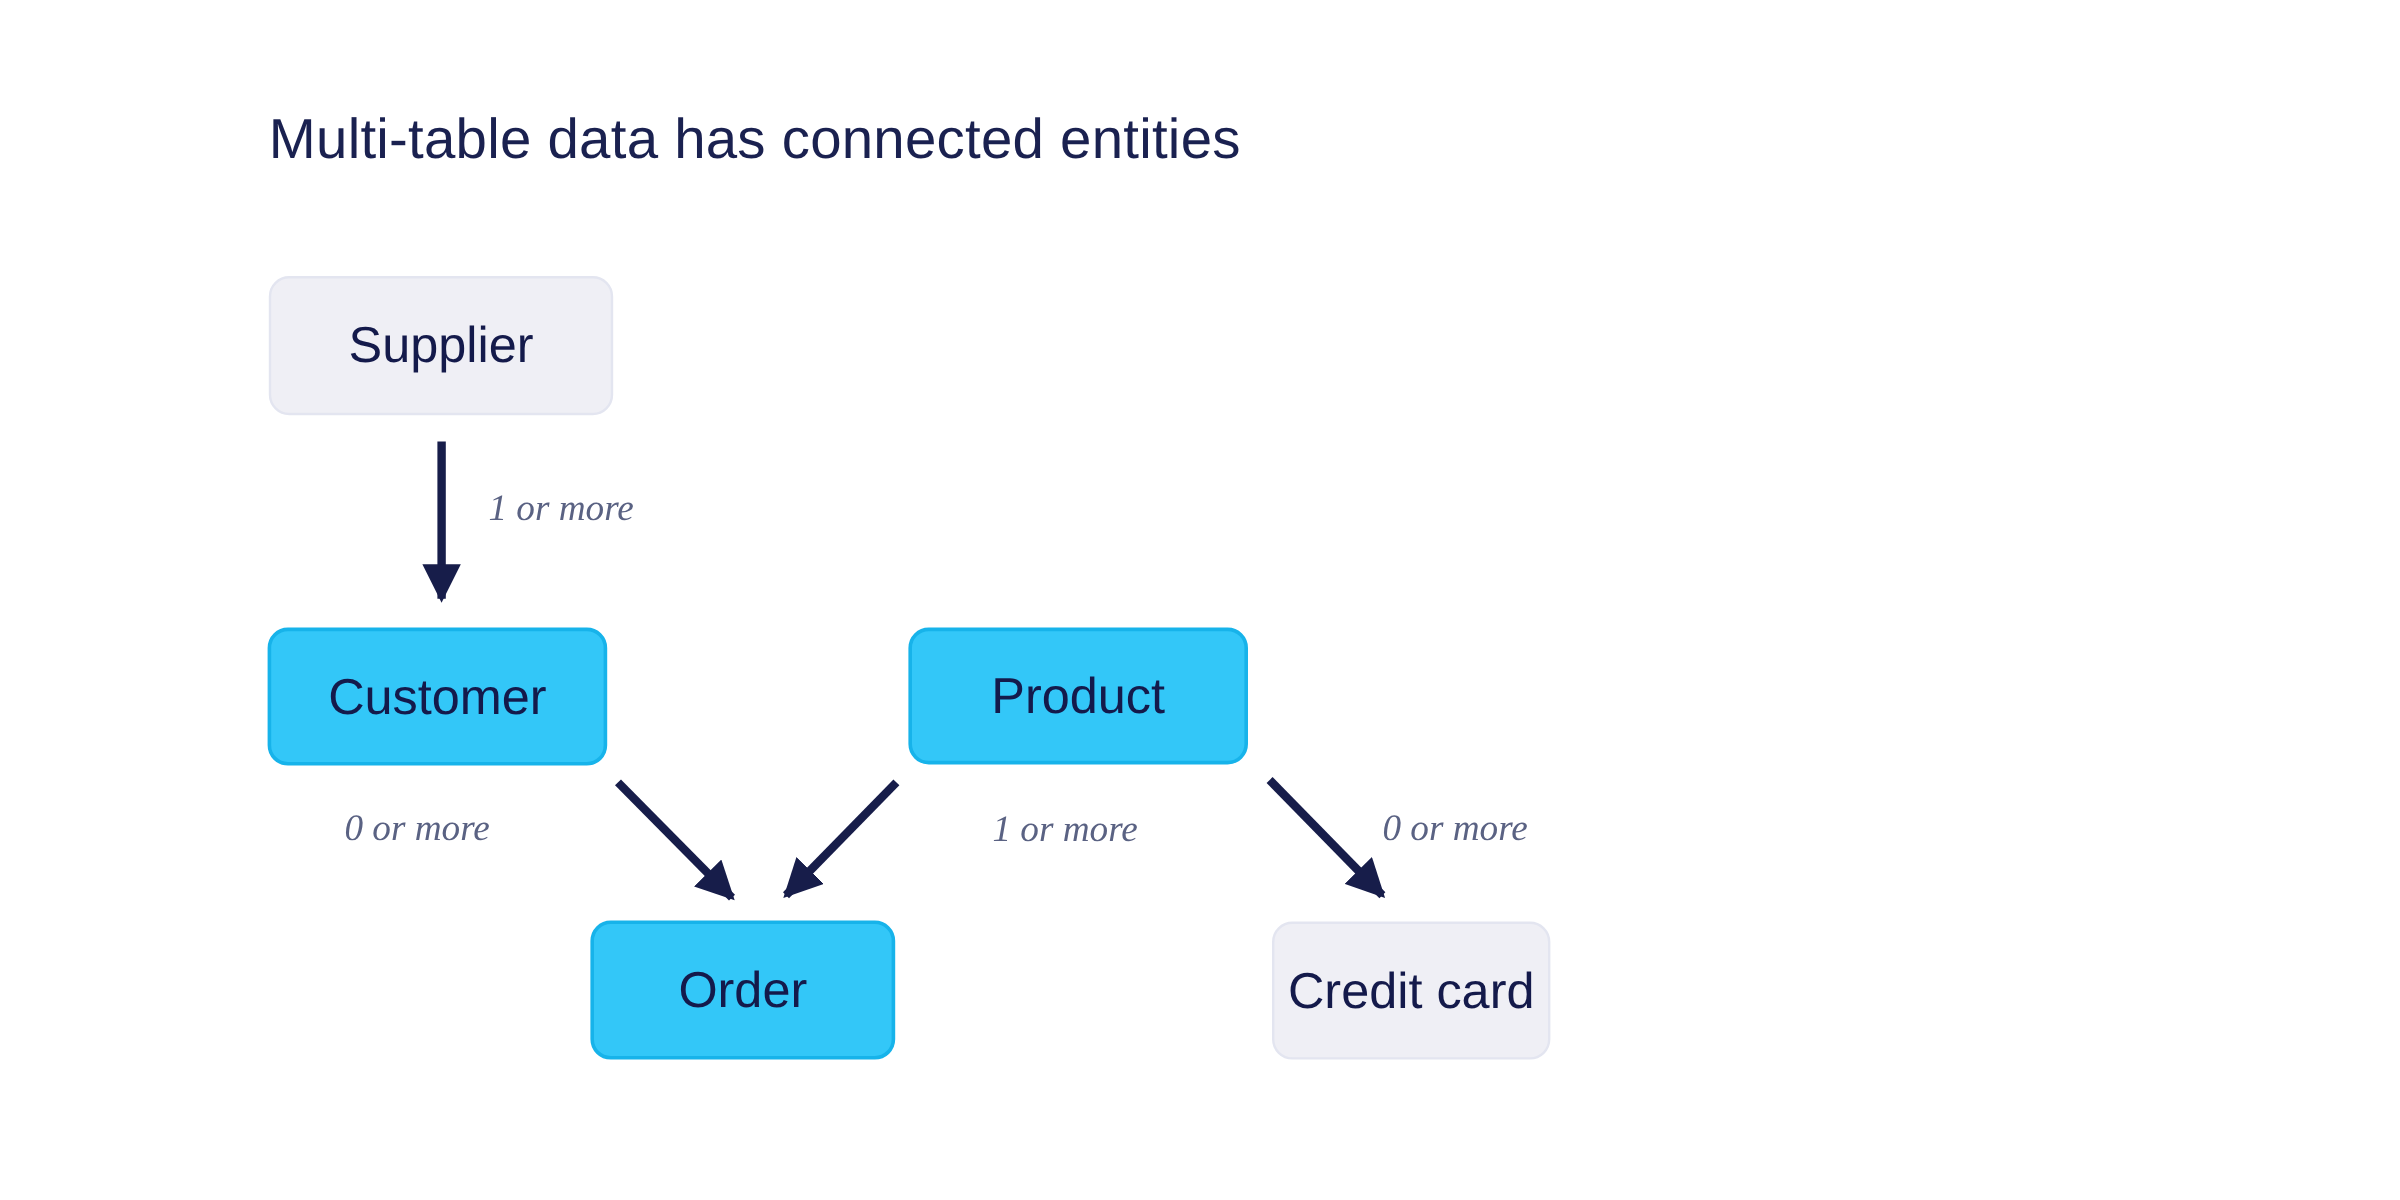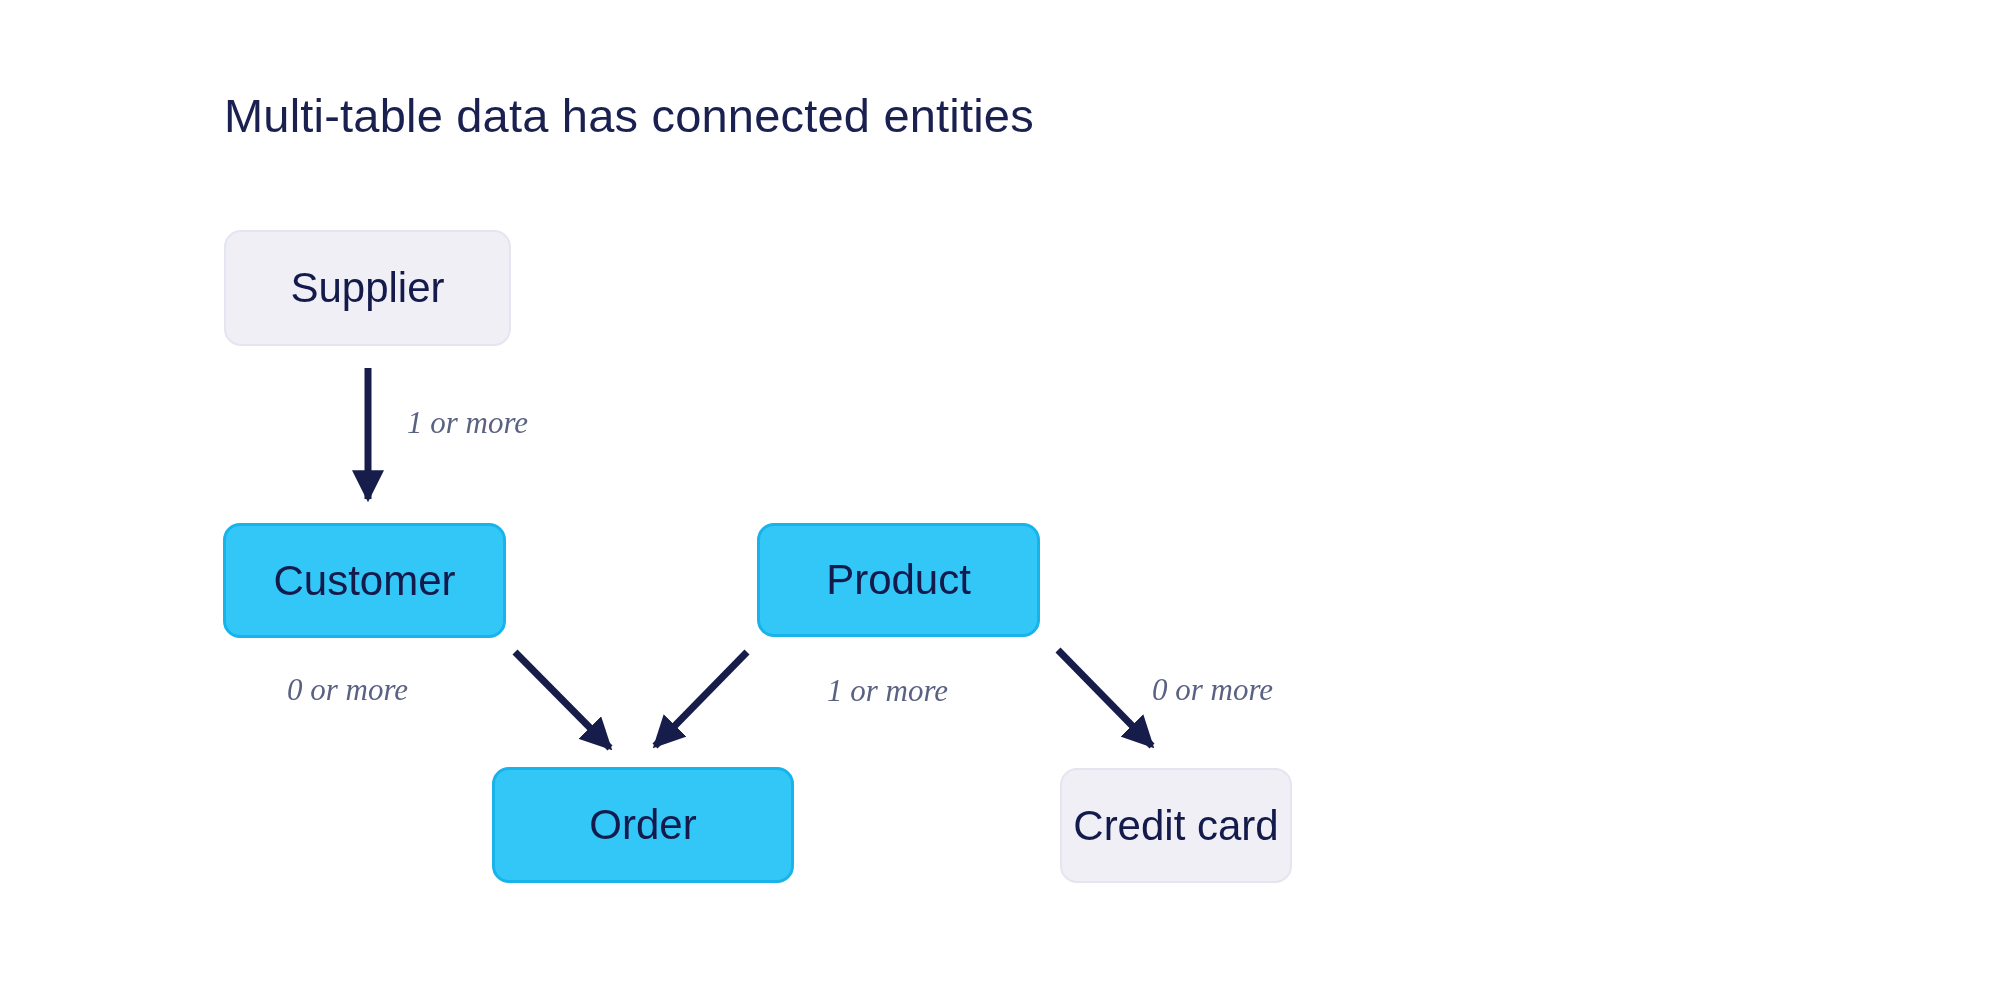--- a/index.html
+++ b/index.html
@@ -92,21 +92,21 @@
   <div id="node-layer">
       <div class="node gray" style="left: 224px; top: 230px; width: 287px; height: 116px;">
         <span>Supplier</span>
       </div>
       <div class="node cyan" style="left: 223px; top: 523px; width: 283px; height: 115px;">
         <span>Customer</span>
       </div>
       <div class="node cyan" style="left: 757px; top: 523px; width: 283px; height: 114px;">
         <span>Product</span>
       </div>
-      <div class="node cyan" style="left: 492px; top: 767px; width: 302px; height: 116px;">
+      <div class="node cyan" style="left: 492px; top: 767px; width: 254px; height: 116px;">
         <span>Order</span>
       </div>
       <div class="node gray" style="left: 1060px; top: 768px; width: 232px; height: 115px;">
         <span>Credit card</span>
       </div>
     </div>
   <div id="label-layer">
       <div class="edge-label" style="left: 407px; top: 405px;">1 or more</div>
       <div class="edge-label" style="left: 287px; top: 672px;">0 or more</div>
       <div class="edge-label" style="left: 827px; top: 673px;">1 or more</div>

